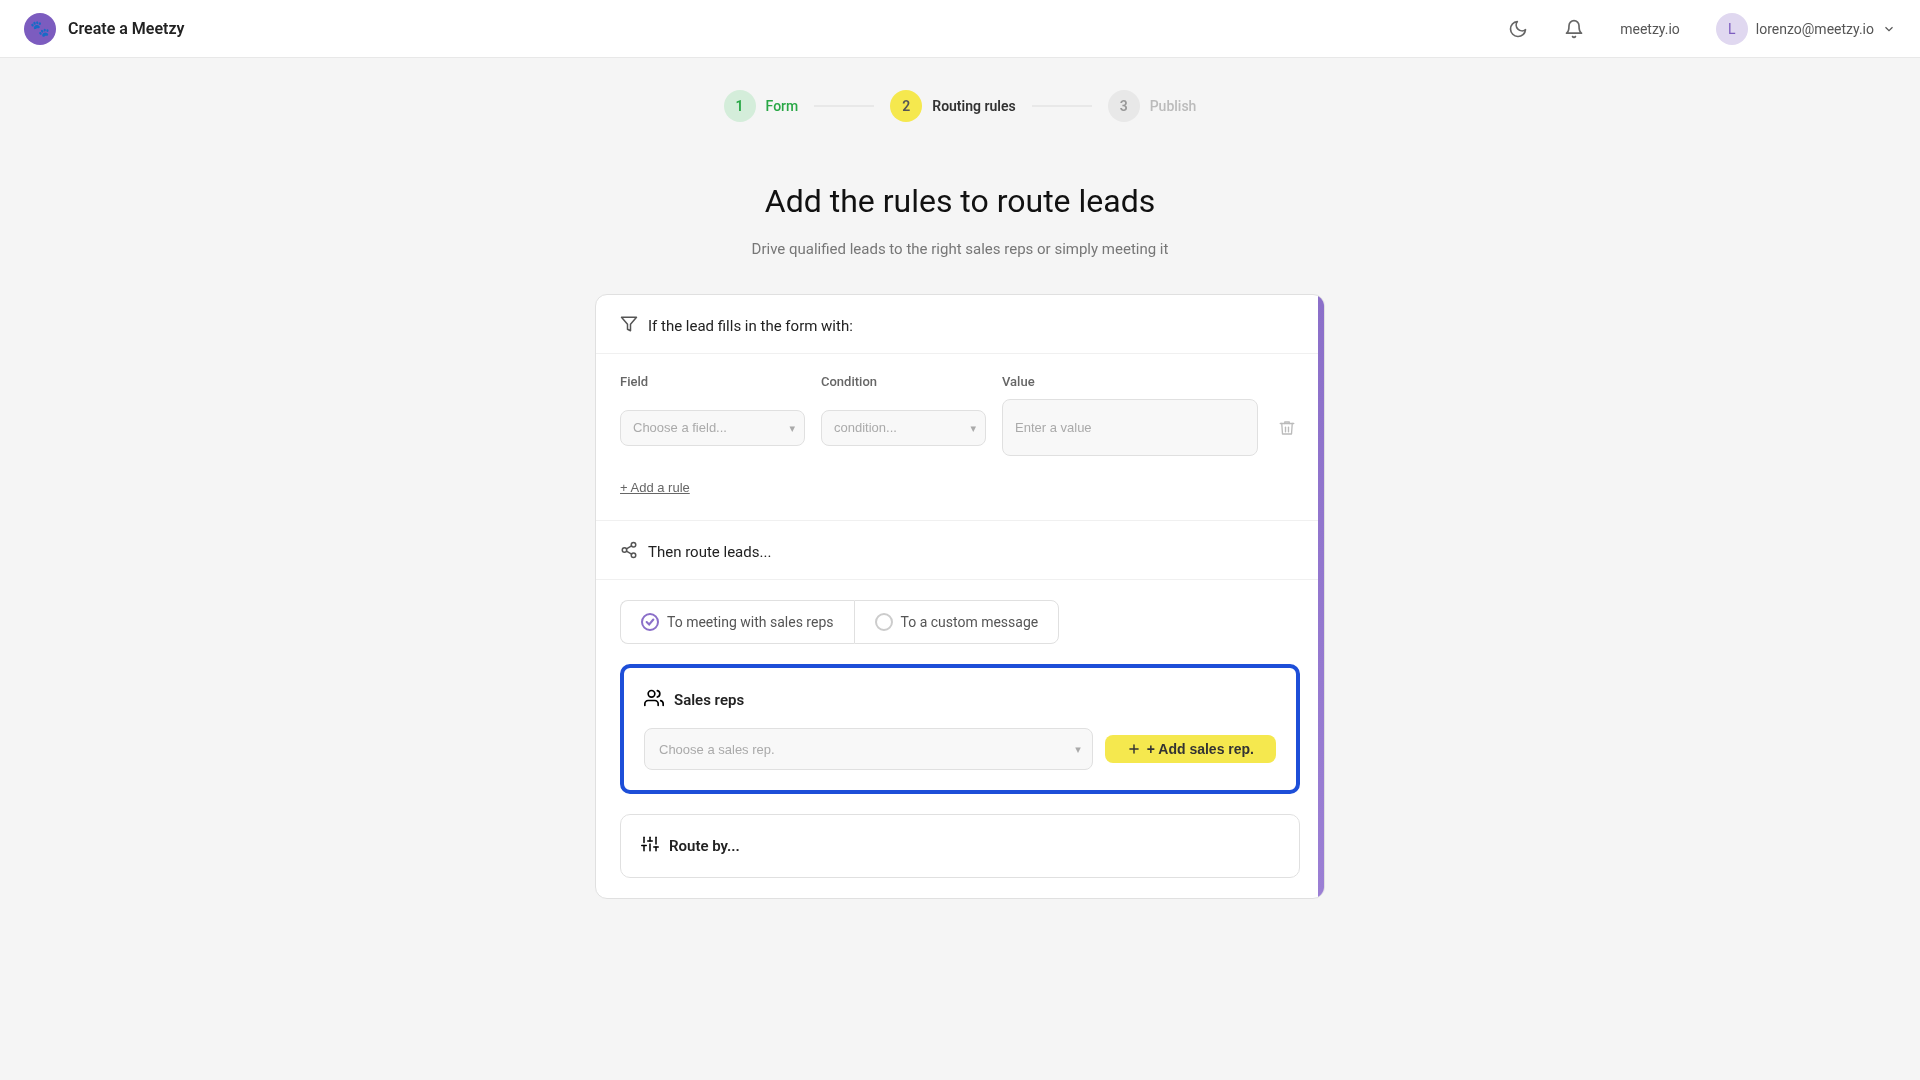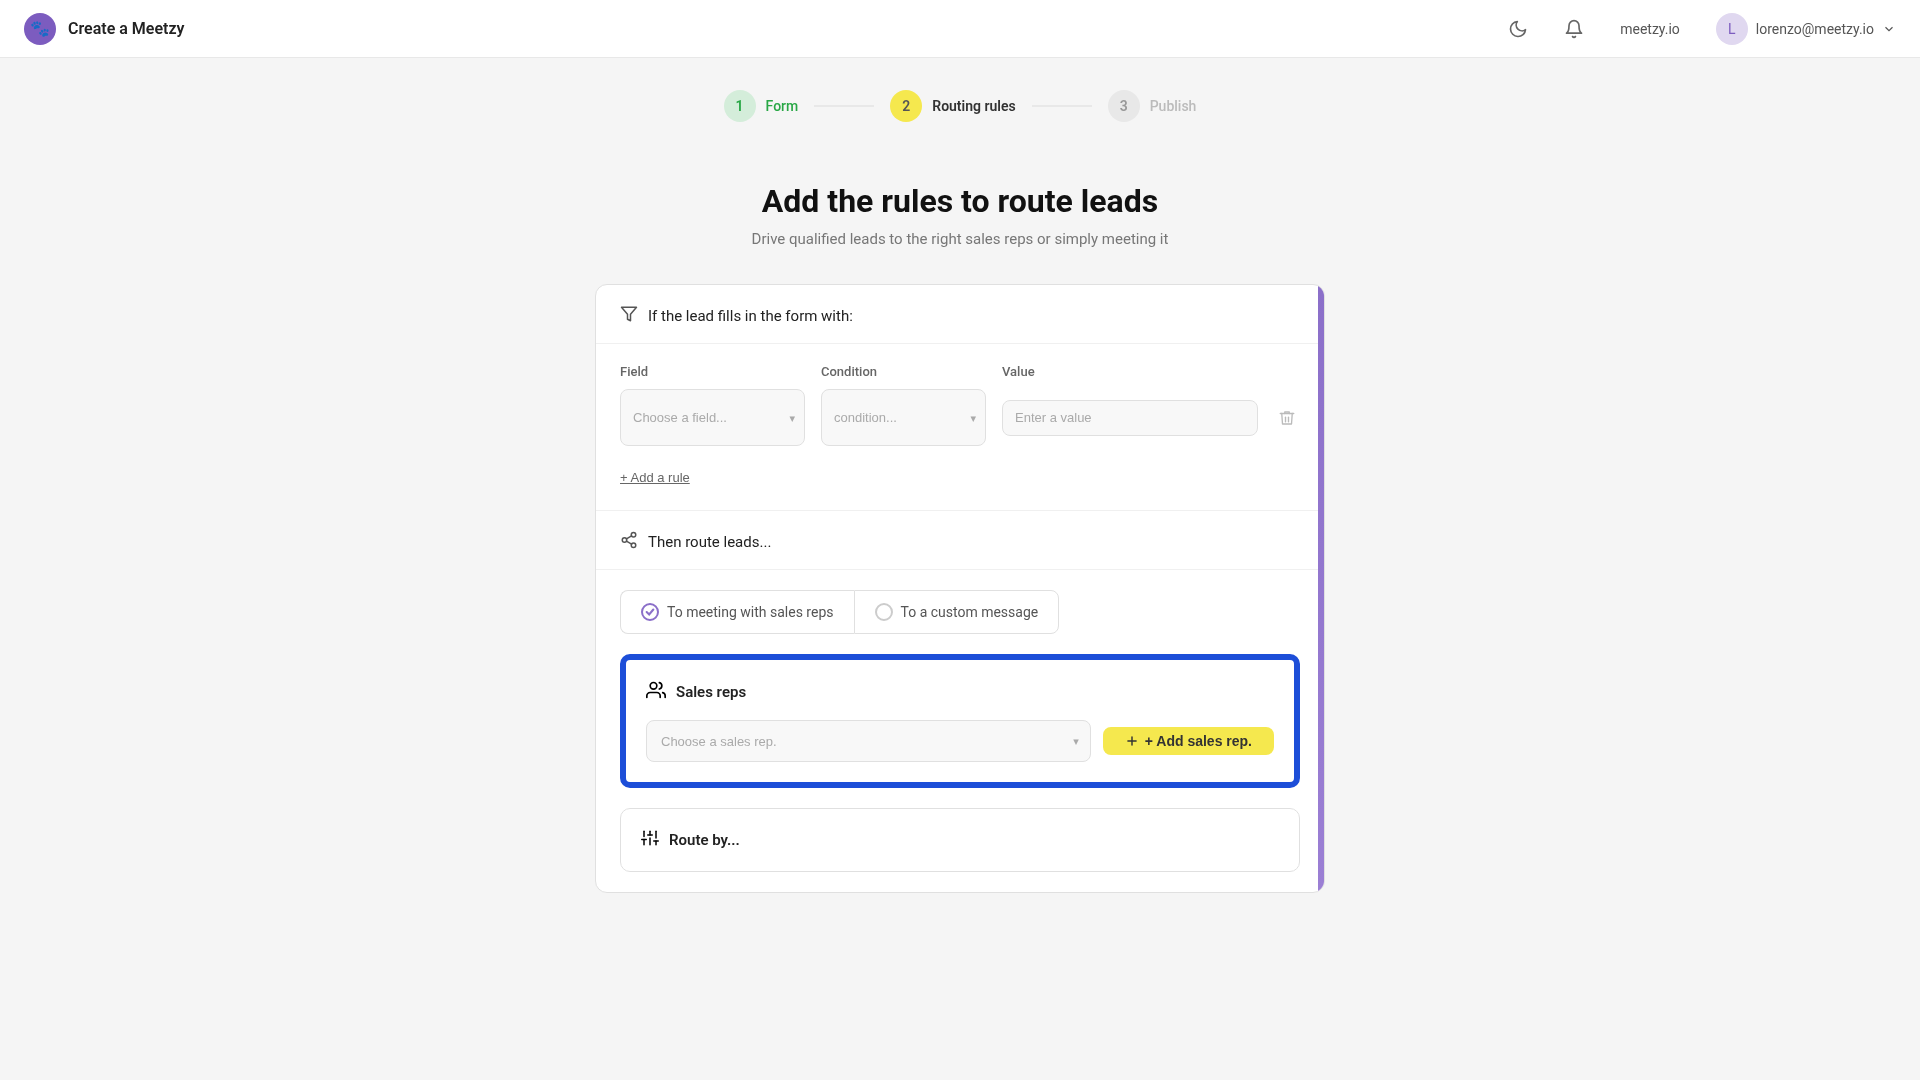--- a/index.html
+++ b/index.html
@@ -131,23 +131,23 @@
 
     
     .main-content {
       display: flex;
       flex-direction: column;
       align-items: center;
       padding: 40px 20px 40px;
     }
     .page-title {
       font-size: 32px;
-      font-weight: 700;
+      font-weight: 400;
       color: #111;
-      margin-bottom: 10px;
+      margin-bottom: 20px;
       text-align: center;
     }
     .page-subtitle {
       font-size: 15px;
       color: #777;
       text-align: center;
       margin-bottom: 36px;
     }
 
     
@@ -206,21 +206,21 @@
     .filter-label.field { width: 185px; }
     .filter-label.condition { width: 165px; }
     .filter-label.value { flex: 1; }
 
     .filter-row {
       display: flex;
       align-items: center;
       gap: 16px;
     }
     .filter-select {
-      height: 57px;
+      height: 36px;
       border-radius: 8px;
       border: 1px solid #e0e0e0;
       background: #f8f8f8;
       color: #aaa;
       font-size: 13px;
       padding: 0 12px;
       cursor: pointer;
       appearance: none;
       -webkit-appearance: none;
     }
@@ -234,21 +234,21 @@
       position: absolute;
       right: 10px;
       top: 50%;
       transform: translateY(-50%);
       color: #aaa;
       pointer-events: none;
       font-size: 11px;
     }
     .filter-input {
       flex: 1;
-      height: 36px;
+      height: 57px;
       border-radius: 8px;
       border: 1px solid #e0e0e0;
       background: #f8f8f8;
       color: #aaa;
       font-size: 13px;
       padding: 0 12px;
     }
     .filter-input::placeholder { color: #aaa; }
     .delete-btn {
       background: none;
@@ -333,21 +333,21 @@
       width: 18px;
       height: 18px;
       border-radius: 50%;
       border: 2px solid #ccc;
       background: #fff;
     }
 
     
     .inner-card {
       margin: 20px 24px;
-      border: 6px solid #1d4ed8;
+      border: 4px solid #1d4ed8;
       border-radius: 10px;
       padding: 20px;
       background: #fff;
     }
     .inner-card-header {
       display: flex;
       align-items: center;
       gap: 10px;
       margin-bottom: 16px;
     }

